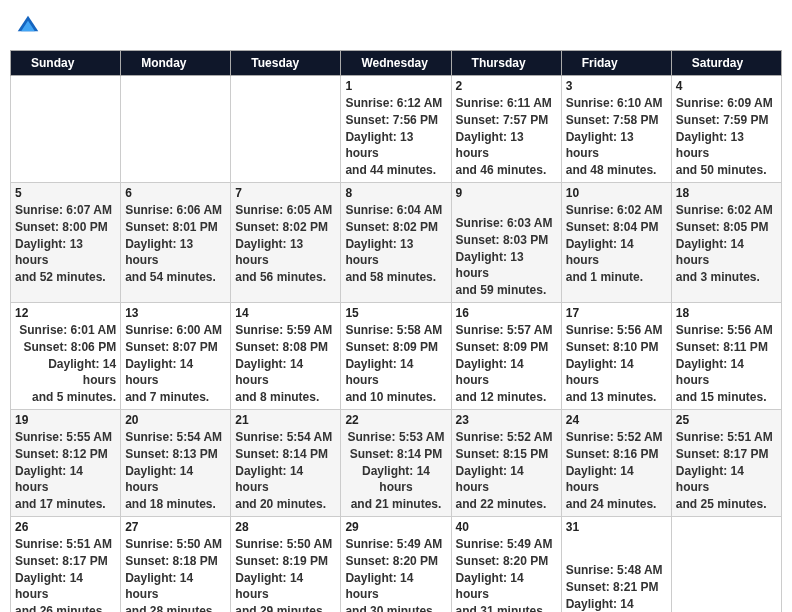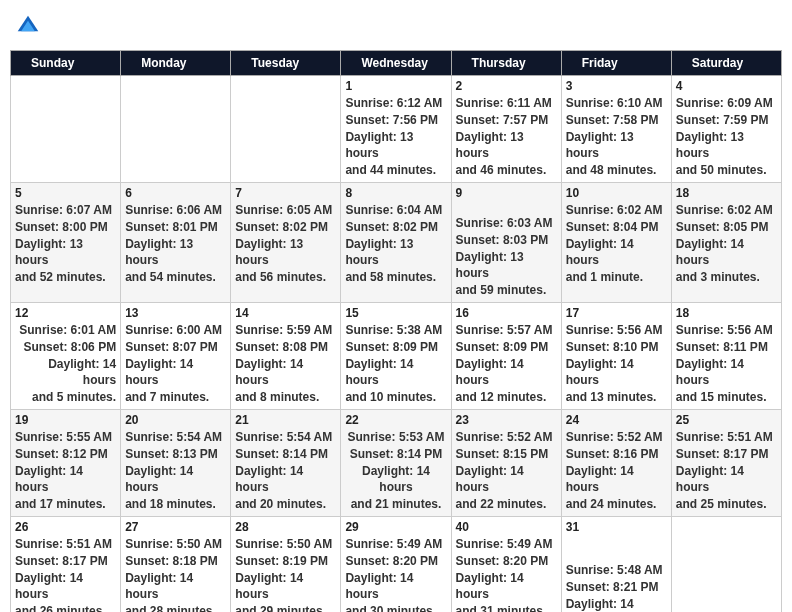--- a/index.html
+++ b/index.html
@@ -223,21 +223,21 @@
         </td>
         <td>
           <span class="day-number">14</span>
           <div class="day-info" style="white-space: pre-line;">Sunrise: 5:59 AM
 Sunset: 8:08 PM
 Daylight: 14 hours
 and 8 minutes.</div>
         </td>
         <td>
           <span class="day-number">15</span>
-          <div class="day-info" style="white-space: pre-line;">Sunrise: 5:38 AM
+          <div class="day-info" style="white-space: pre-line;">Sunrise: 5:58 AM
 Sunset: 8:09 PM
 Daylight: 14 hours
 and 10 minutes.</div>
         </td>
         <td>
           <span class="day-number">16</span>
           <div class="day-info" style="white-space: pre-line;">Sunrise: 5:57 AM
 Sunset: 8:09 PM
 Daylight: 14 hours
 and 12 minutes.</div>

